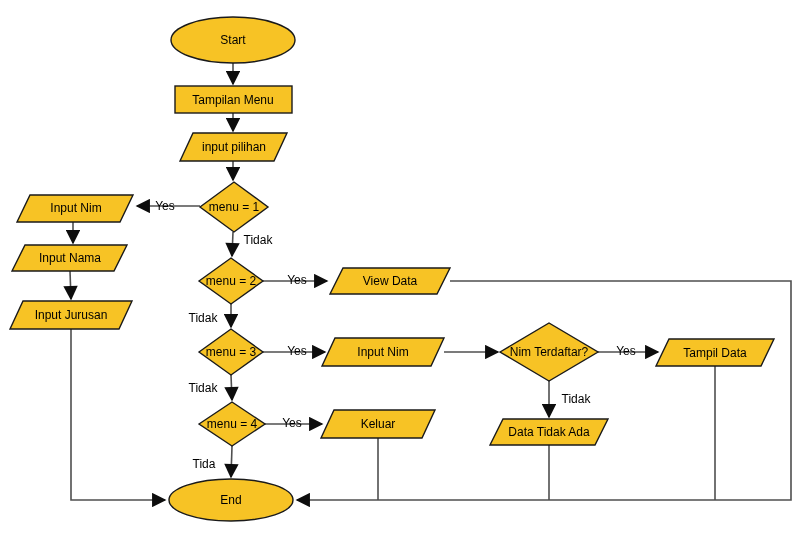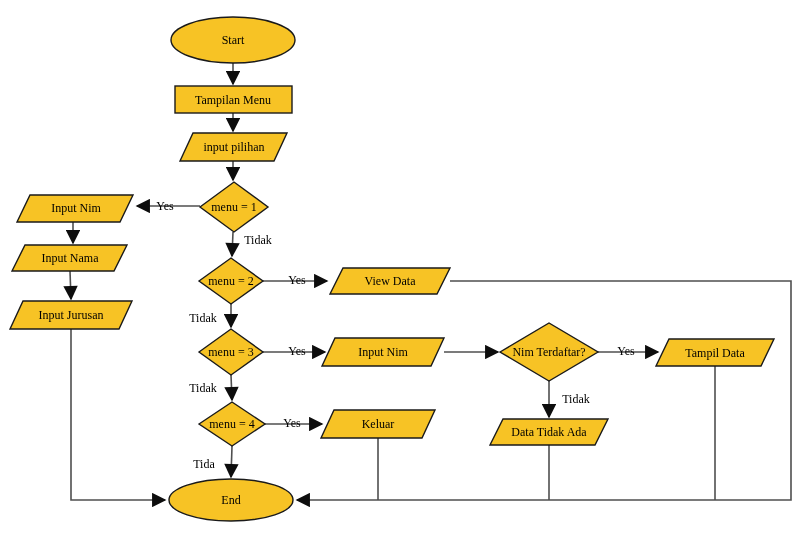--- a/index.html
+++ b/index.html
@@ -5,21 +5,21 @@
   html, body {
     margin: 0;
     padding: 0;
     background: #ffffff;
   }
   .canvas {
     position: relative;
     width: 805px;
     height: 537px;
     background: var(--bg, #ffffff);
-    font-family: Liberation Serif, serif;
+    font-family: Liberation Sans, sans-serif;
   }
   svg { display: block; }
   .shape {
     fill: var(--node-fill, #f7c325);
     stroke: var(--node-stroke, #1a1a1a);
     stroke-width: 1.4;
   }
   .edge {
     fill: none;
     stroke: var(--line-color, #4f4f4f);

